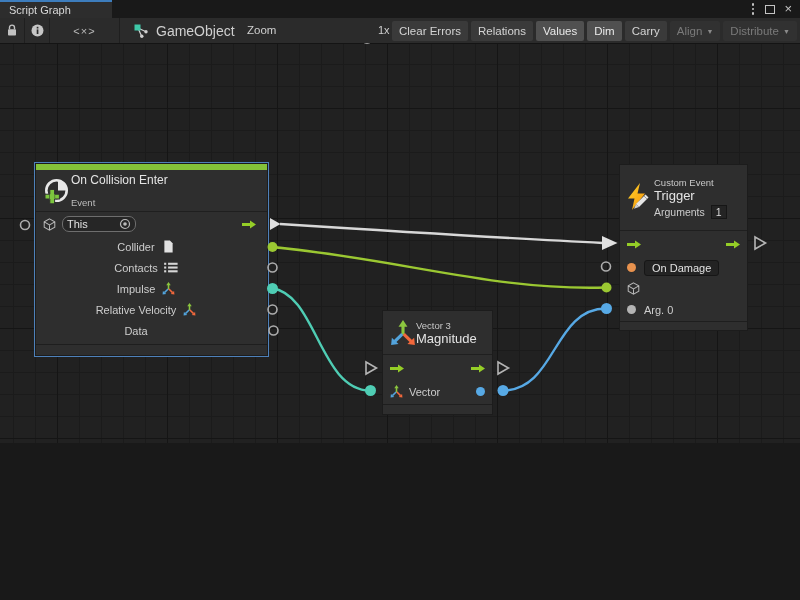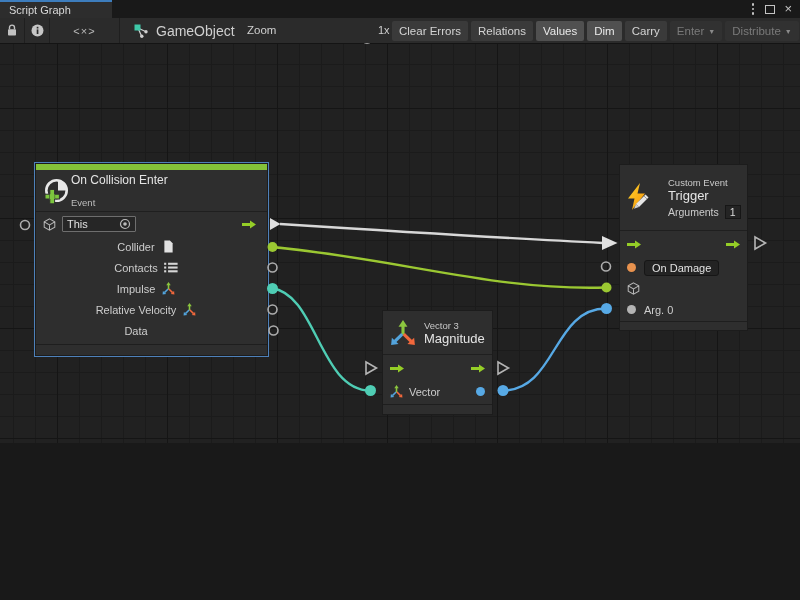--- a/index.html
+++ b/index.html
@@ -51,45 +51,45 @@
   .node.selected { outline:1.5px solid #4e81ba; }
   .hdr { display:flex; align-items:center; border-bottom:1px solid #1f1f1f; }
   .n-title { font-size:12px; color:#e4e4e4; }
   .n-sub { font-size:9.5px; color:#bdbdbd; margin-top:10px; }
   .n-kind { font-size:9.5px; color:#c9c9c9; }
   .row { display:flex; align-items:center; }
   .plabel { font-size:11px; color:#cdcdcd; }
   .icon-slot { width:15px; display:flex; justify-content:center; }
   .foot { border-top:1px solid #1e1e1e; }
   .dot { width:9px; height:9px; border-radius:50%; flex:none; }
-  .field { background:#262626; border:1px solid #6e6e6e; border-radius:1px; height:16px;
+  .field { background:#262626; border:1px solid #6e6e6e; border-radius:7px; height:16px;
     display:flex; align-items:center; padding:0 4px; font-size:11px; color:#e0e0e0; }
   .darkfield { background:#232323; border:1px solid #161616; border-radius:3px;
     font-size:11px; color:#e2e2e2; padding:1px 7px; }
   .argbox { width:16px; height:14px; background:#242424; border:1px solid #161616;
     color:#dcdcdc; font-size:10.5px; display:flex; align-items:center; justify-content:center; }
 
   
   #node-oce { left:35px; top:163px; width:233px; height:193px; }
   #node-oce .accent { height:6px; background:#84c239; }
   #node-oce .hdr { height:42px; padding-left:7px; }
   #node-oce .row-this { height:24px; padding:0 10px 0 7px; gap:6px; }
   #node-oce .prow { height:21px; justify-content:center; padding-right:10px; gap:6px; }
   #node-oce .foot { height:10px; margin-top:3px; }
 
   
   #node-mag { left:382px; top:310px; width:111px; height:105px; }
-  #node-mag .hdr { height:44px; padding-left:7px; gap:8px; }
+  #node-mag .hdr { height:44px; padding-left:7px; }
   #node-mag .row-flow { height:26px; padding:0 6px; justify-content:space-between; }
   #node-mag .row-vec { height:21px; padding:0 7px; gap:6px; }
   #node-mag .foot { height:11px; margin-top:2px; }
 
   
   #node-ce { left:619px; top:164px; width:129px; height:167px; }
-  #node-ce .hdr { height:66px; padding-left:4px; gap:14px; }
+  #node-ce .hdr { height:66px; padding-left:4px; gap:0; }
   #node-ce .row-flow { height:26px; padding:0 6px; justify-content:space-between; }
   #node-ce .prow { height:21px; padding:0 7px; gap:8px; }
   #node-ce .foot { height:10px; margin-top:1px; }
   .args-line { display:flex; align-items:center; gap:6px; margin-top:2px; }
   .args-label { font-size:10.5px; color:#cccccc; }
 
   
   svg.overlay { position:absolute; left:0; top:0; z-index:5; pointer-events:none; }
   .spacer { flex:1; }
 </style>
@@ -197,21 +197,21 @@
       <div class="btn active">
           <span>Values</span>
         </div>
       <div class="btn active">
           <span>Dim</span>
         </div>
       <div class="btn">
           <span>Carry</span>
         </div>
       <div class="btn disabled">
-        <span>Enter</span>
+        <span>Align</span>
         <span class="arrow">▼</span>
       </div>
       <div class="btn disabled">
         <span>Distribute</span>
         <span class="arrow">▼</span>
       </div>
       <div class="btn"></div>
     </div>
   </div>
 

